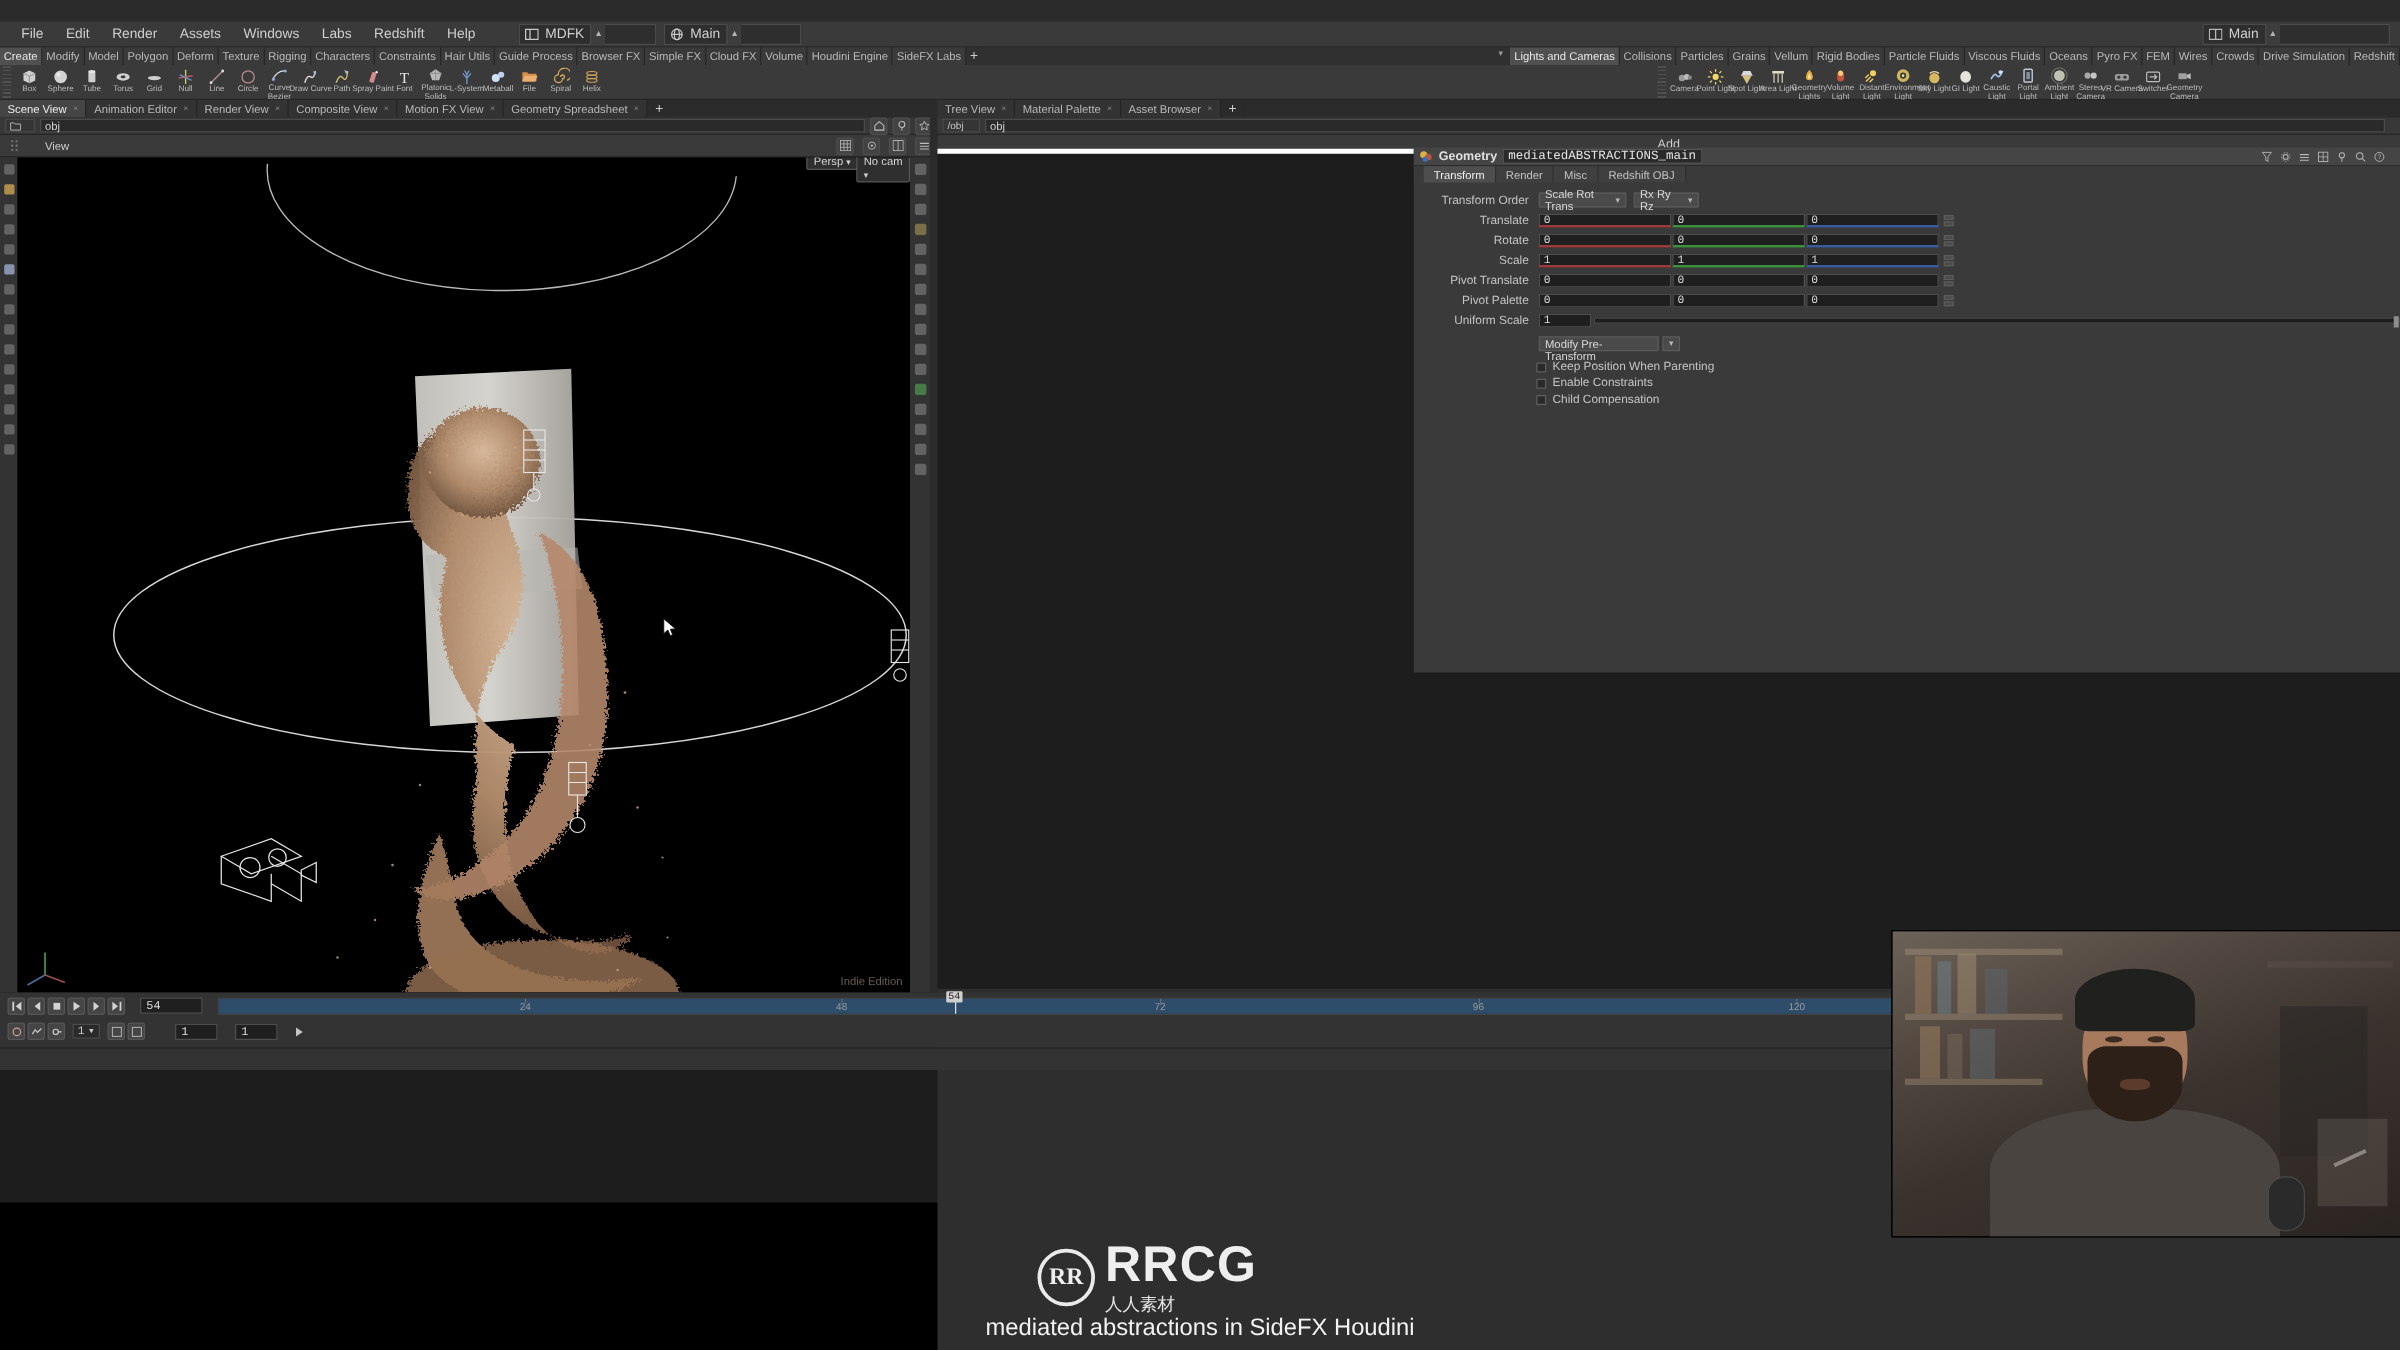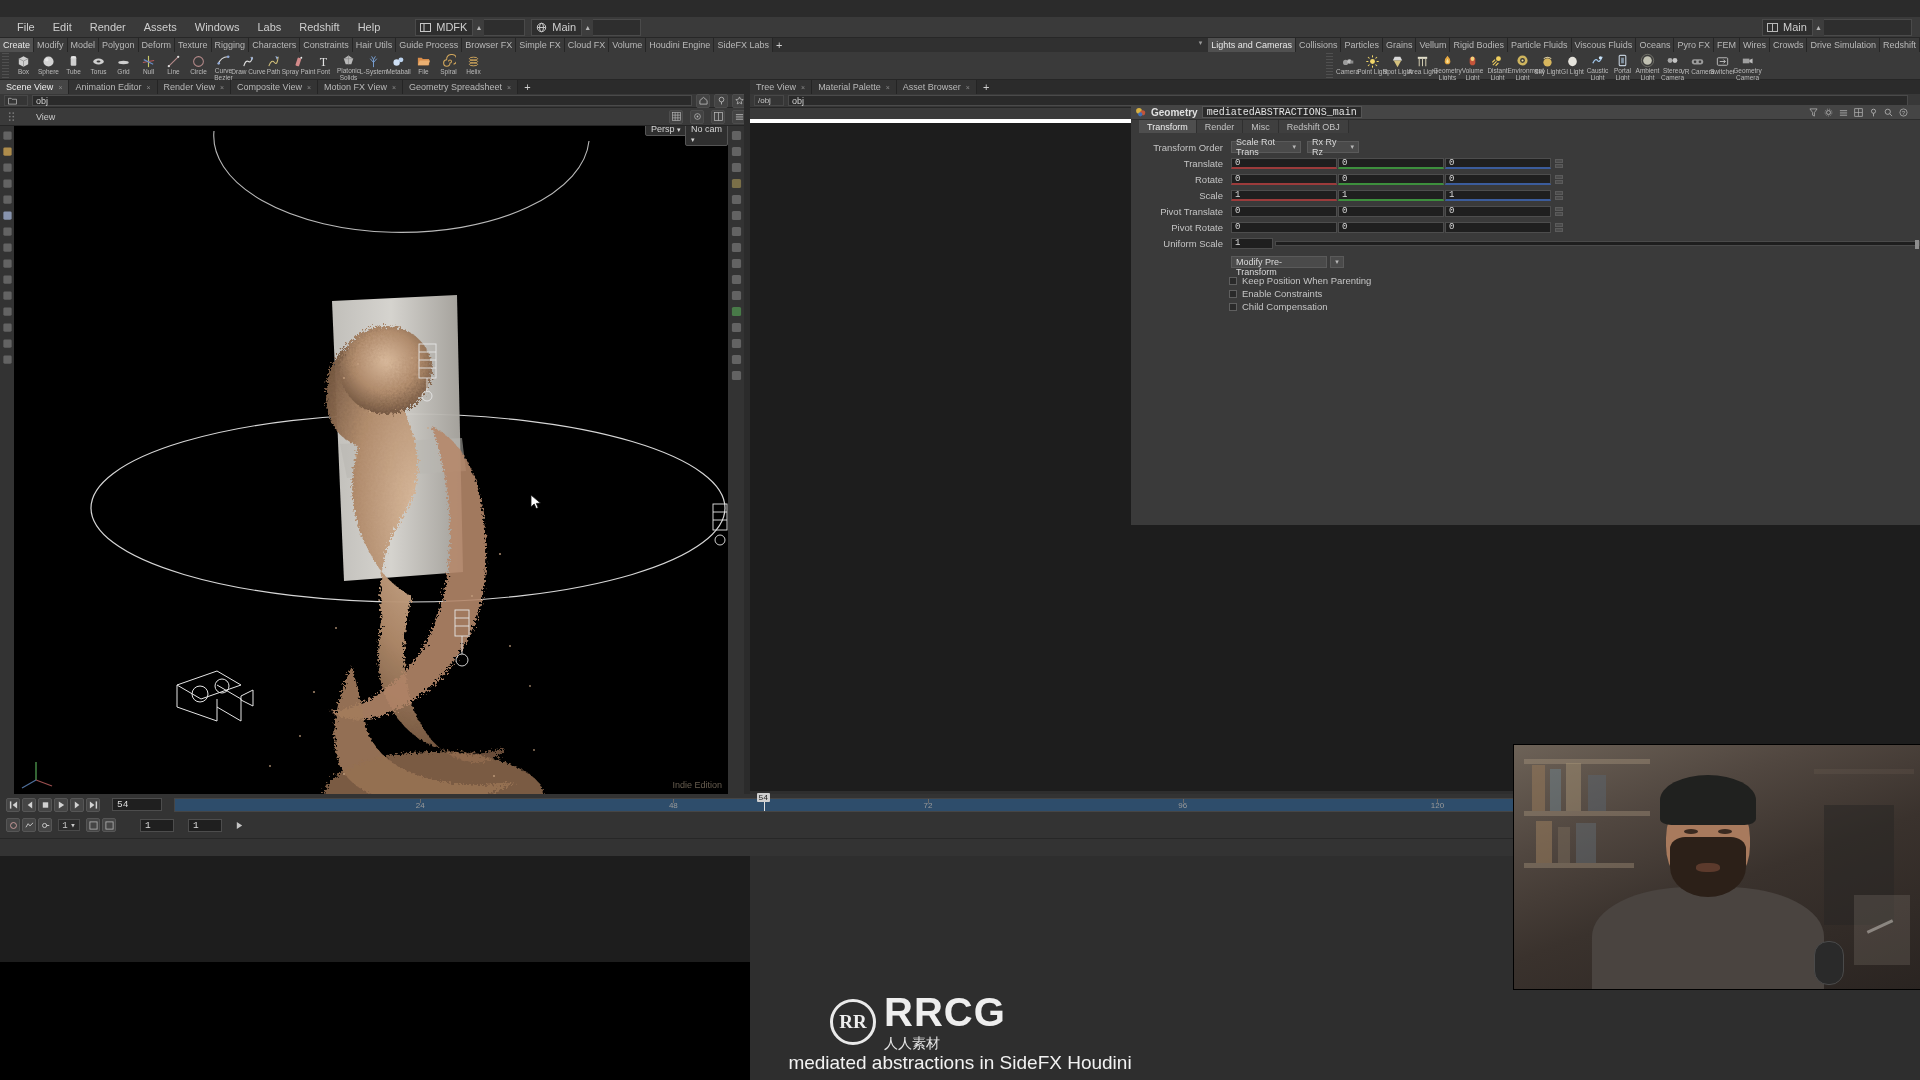--- a/index.html
+++ b/index.html
@@ -1084,21 +1084,21 @@
       <div style="flex: 1 1 0%;"></div>
     </div>
 
   <div class="layer net-canvas" style="left:750px;top:123px;width:1170px;height:671px;">
 
     <div class="net-ghost" style="left:155px;top:2px;font-size:25px;">Indie Edition</div>
     <div class="net-ghost" style="left:320px;top:4px;font-size:25px;">Objects</div>
 
   </div>
 
-  <div class="param-pane" style="left:1131px;top:105px;width:789px;height:420px;">
+  <div class="param-pane" style="left:1131px;top:118px;width:789px;height:420px;">
 
     <div class="param-head">
       <svg width="12" height="12" viewBox="0 0 15 15">
         <circle cx="5" cy="6" r="3.6" fill="#d8b142"></circle>
         <circle cx="9.6" cy="8.4" r="3.2" fill="#c0553a"></circle>
         <circle cx="6.6" cy="10.4" r="2.6" fill="#3f6fb5"></circle>
       </svg>
       <span class="ptitle">Geometry</span>
       <span class="pname">mediatedABSTRACTIONS_main</span>
       <div style="flex:1"></div>
@@ -1208,21 +1208,21 @@
             <div class="plab">Pivot Translate</div>
             <div class="pf " style="width: 106px; margin-right: 1px;">0</div>
             <div class="pf " style="width: 106px; margin-right: 1px;">0</div>
             <div class="pf " style="width: 106px; margin-right: 1px;">0</div>
             <div class="stepper">
               <i></i>
               <i></i>
             </div>
           </div>
           <div class="prow">
-            <div class="plab">Pivot Rotate</div>
+            <div class="plab">Pivot Palette</div>
             <div class="pf " style="width: 106px; margin-right: 1px;">0</div>
             <div class="pf " style="width: 106px; margin-right: 1px;">0</div>
             <div class="pf " style="width: 106px; margin-right: 1px;">0</div>
             <div class="stepper">
               <i></i>
               <i></i>
             </div>
           </div>
         </div>
 

